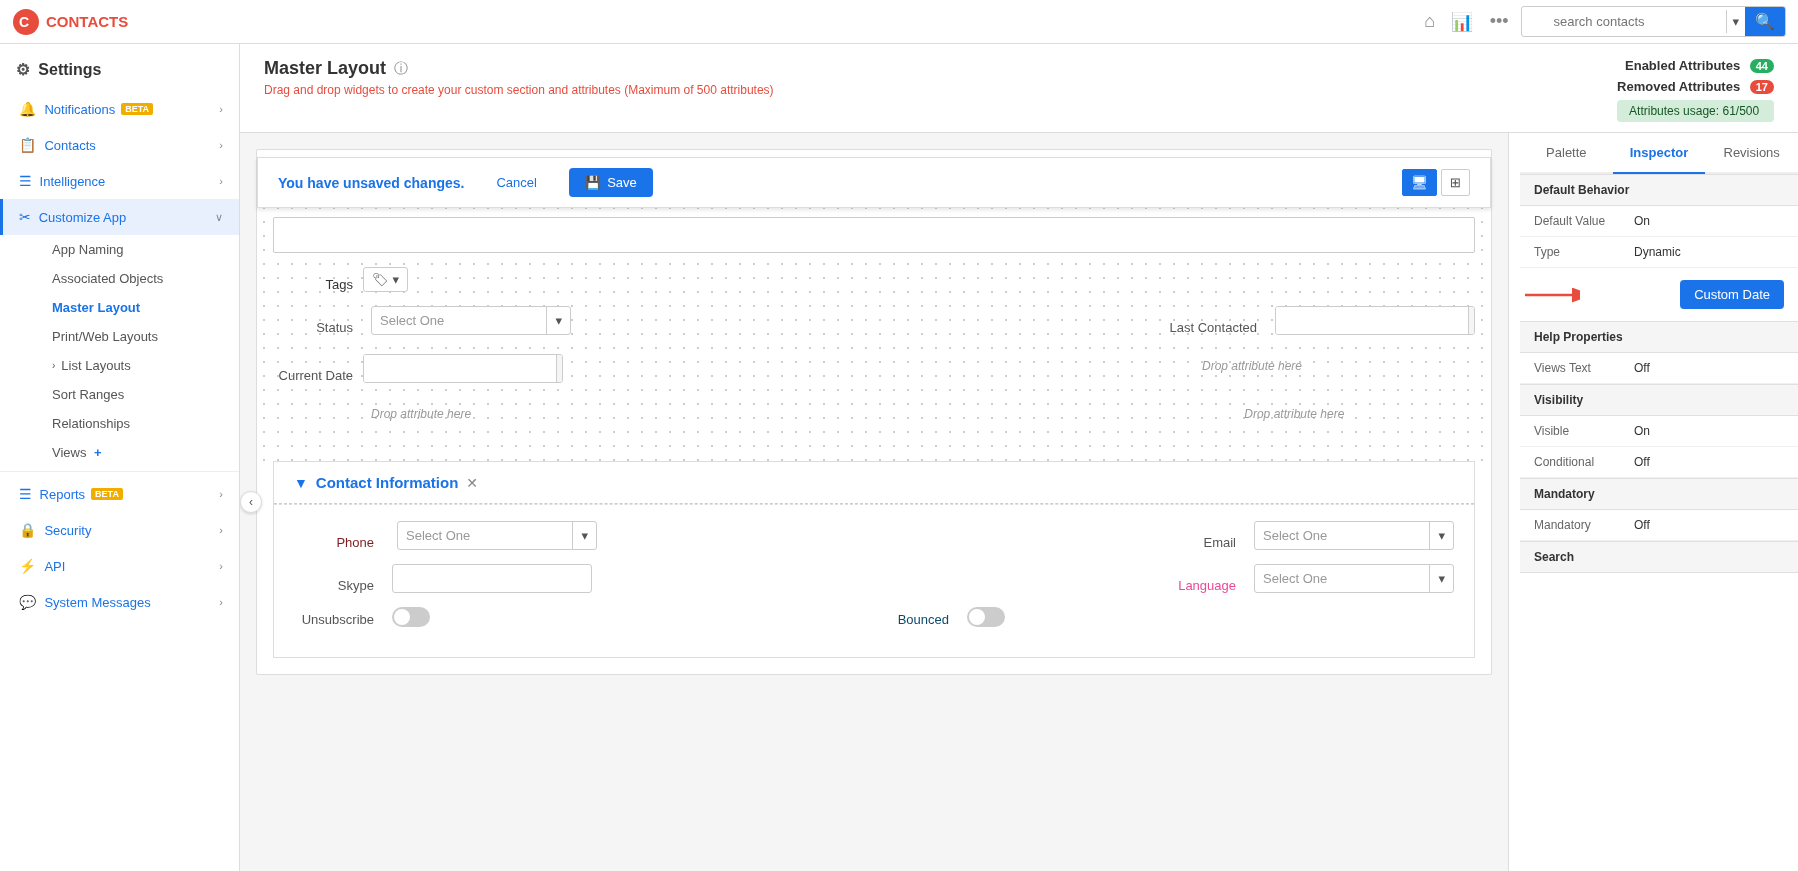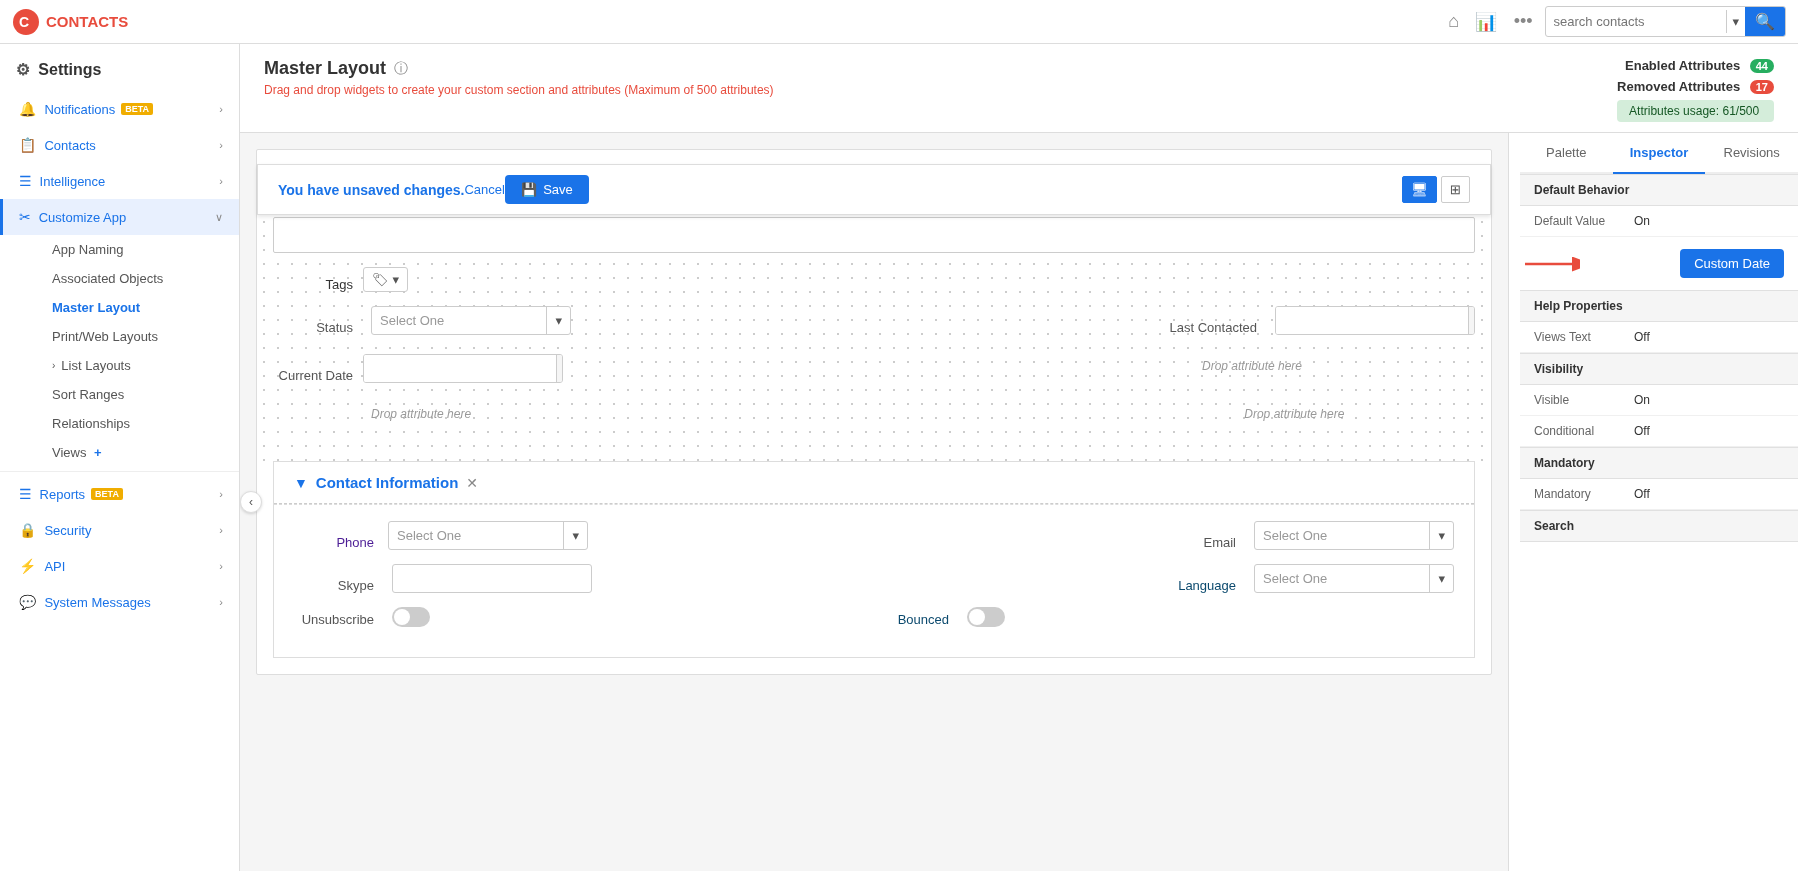--- a/index.html
+++ b/index.html
@@ -9,21 +9,21 @@
     .top-nav {
       display: flex; align-items: center; height: 44px; background: #fff;
       border-bottom: 1px solid #ddd; padding: 0 12px; gap: 12px;
     }
     .app-logo { display: flex; align-items: center; gap: 6px; color: #e84c3d; font-weight: 700; font-size: 15px; }
     .app-logo-icon { width: 28px; height: 28px; }
     .nav-spacer { flex: 1; }
     .nav-icons { display: flex; align-items: center; gap: 16px; }
     .nav-icon { color: #888; font-size: 18px; cursor: pointer; }
     .search-bar { display: flex; align-items: center; border: 1px solid #ccc; border-radius: 3px; overflow: hidden; }
-    .search-input { border: none; outline: none; padding: 4px 8px; font-size: 13px; color: #6d28d9; width: 180px; }
+    .search-input { border: none; outline: none; padding: 4px 8px; font-size: 13px; color: #6d28d9; width: 180px; margin-left: 24px; }
     .search-dropdown { background: #fff; border-left: 1px solid #ccc; padding: 4px 6px; cursor: pointer; color: #555; }
     .search-btn { background: #1a73e8; border: none; color: #fff; padding: 5px 10px; cursor: pointer; font-size: 16px; }
 
     
     .layout { display: flex; height: calc(100vh - 44px); }
 
     
     .sidebar { width: 240px; background: #fff; border-right: 1px solid #ddd; overflow-y: auto; flex-shrink: 0; }
     .sidebar-header { display: flex; align-items: center; gap: 8px; padding: 16px 16px 12px; font-size: 16px; font-weight: 600; color: #333; }
     .sidebar-header-icon { color: #555; font-size: 16px; }
@@ -72,24 +72,24 @@
 
     
     .custom-date-container { padding: 12px 14px; display: flex; justify-content: flex-end; align-items: center; position: relative; }
     .custom-date-btn { background: #1a73e8; color: #fff; border: none; border-radius: 4px; padding: 7px 14px; font-size: 13px; cursor: pointer; font-weight: 500; }
 
     
     .form-canvas { flex: 1; background: white; border: 1px solid #ddd; border-radius: 2px; min-height: 500px; }
 
     
     .unsaved-banner {
-      position: sticky; top: 15px; z-index: 10;
+      position: sticky; top: 8px; z-index: 10;
       background: #fff; border: 1px solid #ddd;
       display: flex; align-items: center; justify-content: center;
-      gap: 0; padding: 10px 20px;
+      gap: 32px; padding: 10px 20px;
       box-shadow: 0 2px 4px rgba(0,0,0,0.1);
     }
     .unsaved-text { font-size: 14px; font-weight: 600; color: #1a73e8; }
     .cancel-link { color: #1a73e8; text-decoration: none; font-size: 13px; cursor: pointer; }
     .save-btn { background: #1a73e8; color: #fff; border: none; border-radius: 4px; padding: 7px 16px; font-size: 13px; cursor: pointer; display: flex; align-items: center; gap: 6px; }
 
     
     .view-toggle { display: flex; gap: 4px; margin-left: auto; }
     .view-btn { border: 1px solid #ccc; background: #fff; padding: 5px 8px; cursor: pointer; color: #555; border-radius: 2px; }
     .view-btn.active { background: #1a73e8; color: #fff; border-color: #1a73e8; }
@@ -318,38 +318,38 @@
 
           <div style="border:1px solid #ddd; margin:0 16px 16px; background:#fff;">
             <div class="section-collapse-header">
               <span class="section-collapse-btn">▼</span>
               <span class="section-title">Contact Information</span>
               <span class="section-remove">✕</span>
             </div>
             <div style="padding:16px 20px; border-top:1px dashed #ddd;">
 
               <div class="form-row">
-                <div style="width:80px; text-align:right; font-size:13px; color:#4c1d95; margin-right:4px;">Phone</div>
+                <div style="width:80px; text-align:right; font-size:13px; color:#7f1d1d; margin-right:13px;">Phone</div>
                 <div class="form-select-wrapper" style="width:200px; flex:none;">
                   <span class="form-select" style="color:#999;">Select One</span>
                   <span class="form-select-arrow">▾</span>
                 </div>
                 <div style="flex:1;"></div>
                 <div style="font-size:13px; color:#555; margin-right:8px; text-align:right; width:60px;">Email</div>
                 <div class="form-select-wrapper" style="width:200px; flex:none;">
                   <span class="form-select" style="color:#999;">Select One</span>
                   <span class="form-select-arrow">▾</span>
                 </div>
               </div>
 
               <div class="form-row">
                 <div style="width:80px; text-align:right; font-size:13px; color:#555; margin-right:8px;">Skype</div>
                 <input class="form-input" style="width: 200px; flex: 0 0 auto;" type="text" value="">
                 <div style="flex:1;"></div>
-                <div style="font-size:13px; color:#0c4a6e; margin-right:8px; text-align:right; width:60px;">Language</div>
+                <div style="font-size:13px; color:#ec4899; margin-right:8px; text-align:right; width:60px;">Language</div>
                 <div class="form-select-wrapper" style="width:200px; flex:none;">
                   <span class="form-select" style="color:#999;">Select One</span>
                   <span class="form-select-arrow">▾</span>
                 </div>
               </div>
 
               <div class="form-row">
                 <div style="width:80px; text-align:right; font-size:13px; color:#555; margin-right:8px;">Unsubscribe</div>
                 <div class="toggle">
                   <div class="toggle-thumb"></div>
@@ -374,20 +374,24 @@
           <div class="panel-tab active">Inspector</div>
           <div class="panel-tab">Revisions</div>
         </div>
 
         <div class="inspector-section">
           <div class="inspector-section-header">Default Behavior</div>
           <div class="inspector-row">
             <span class="inspector-label">Default Value</span>
             <span class="inspector-value">On</span>
           </div>
+          <div class="inspector-row">
+            <span class="inspector-label">Type</span>
+            <span class="inspector-value">Dynamic</span>
+          </div>
 
           <div class="custom-date-container">
             <svg width="60" height="30" viewBox="0 0 60 30" style="position:absolute;left:0;top:50%;transform:translateY(-50%);">
               <defs>
                 <marker id="arrowhead" markerWidth="8" markerHeight="6" refX="0" refY="3" orient="auto">
                   <polygon points="0 0, 8 3, 0 6" fill="#e84c3d"></polygon>
                 </marker>
               </defs>
               <line x1="5" y1="15" x2="52" y2="15" stroke="#e84c3d" stroke-width="2.5" marker-end="url(#arrowhead)"></line>
             </svg>

